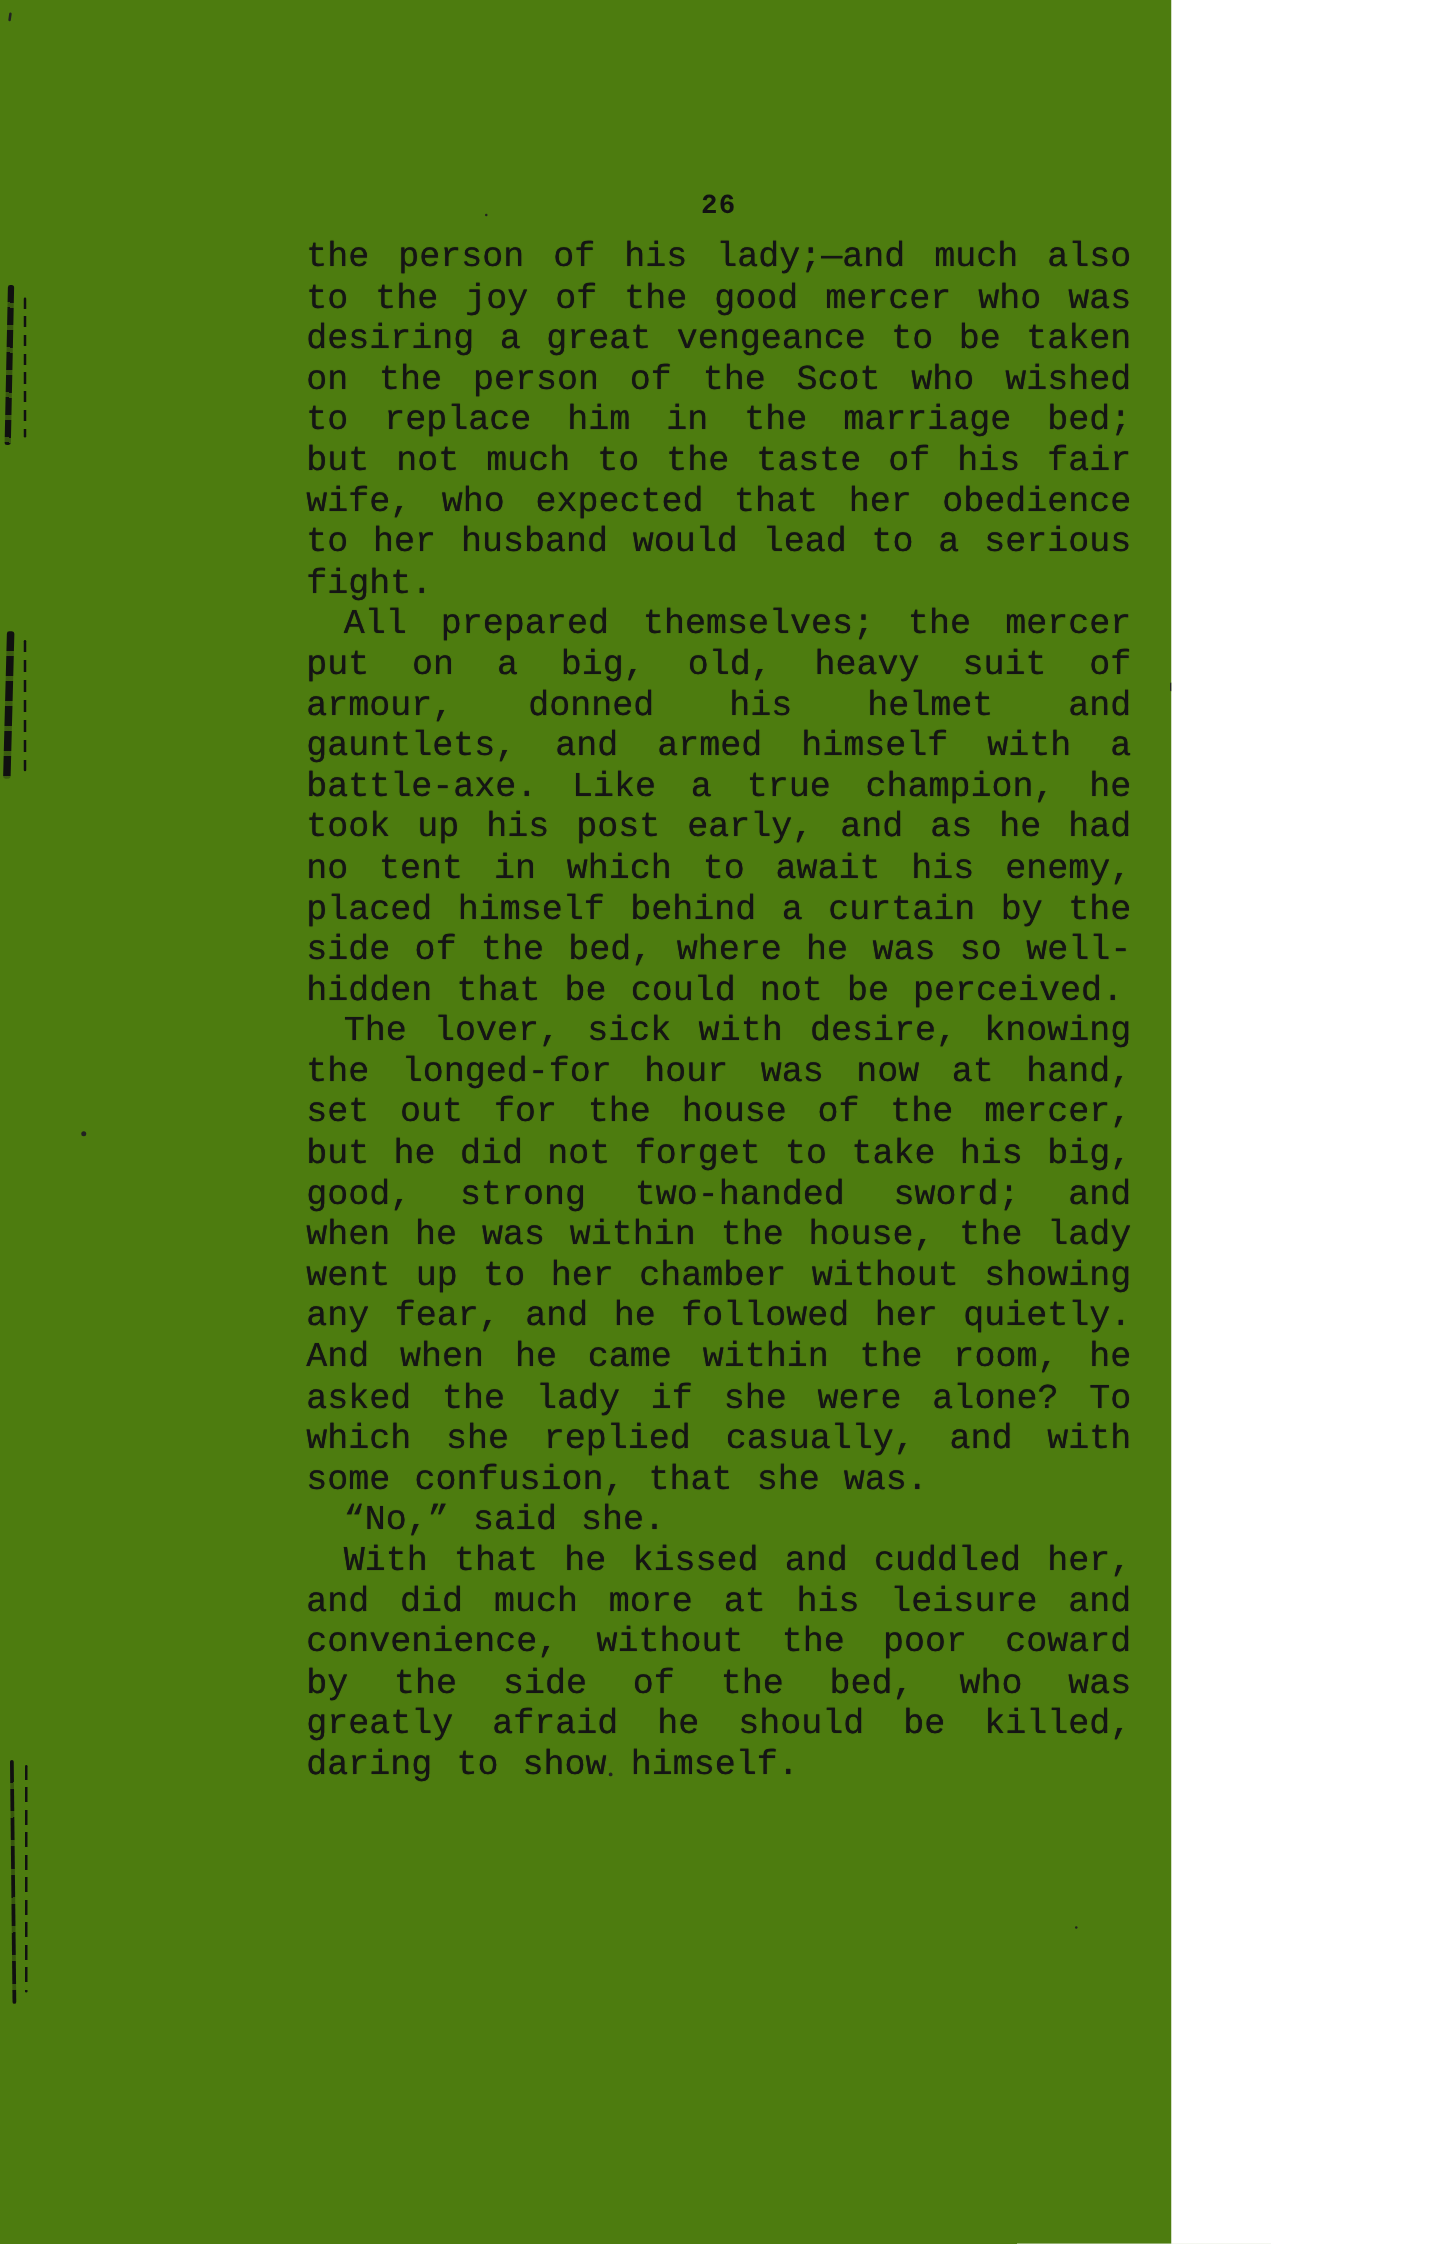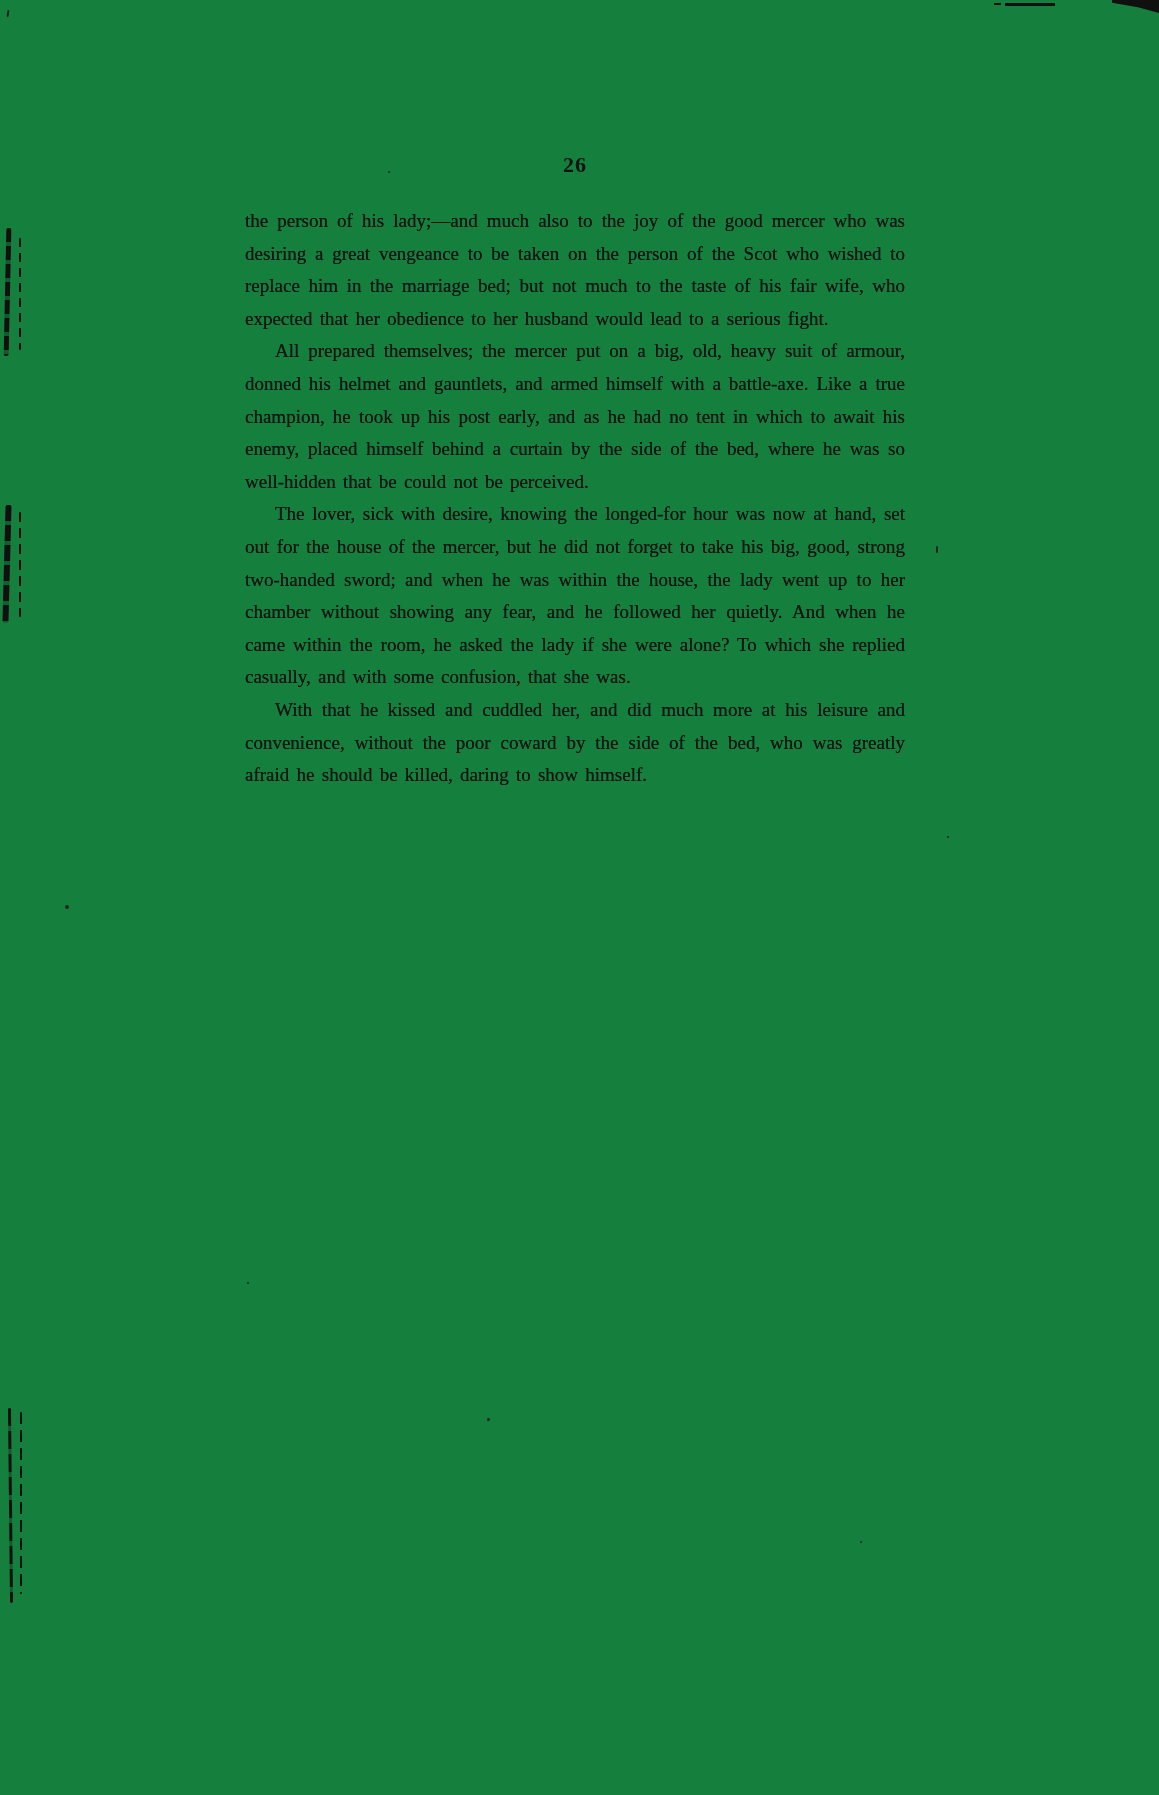--- a/index.html
+++ b/index.html
@@ -2,44 +2,44 @@
 <html><head>
 <meta charset="utf-8">
 <style>
   html, body {
     margin: 0;
     padding: 0;
     background: #ffffff;
   }
   .page {
     position: relative;
-    width: 1159px;
+    width: 937px;
     height: 1795px;
-    background: #15803d;
+    background: #4d7c0f;
     overflow: hidden;
-    font-family: Liberation Serif, serif;
+    font-family: Liberation Mono, monospace;
     color: #151515;
   }
   .page-number {
     position: absolute;
     top: 152px;
     left: 245px;
     width: 660px;
     text-align: center;
     font-size: 22px;
     font-weight: bold;
     letter-spacing: 1px;
     color: #121212;
   }
   .text-block {
     position: absolute;
-    top: 205px;
+    top: 191px;
     left: 245px;
     width: 660px;
-    font-size: 19px;
+    font-size: 28px;
     line-height: 32.6px;
     text-align: justify;
     text-shadow: 0 0 0.6px rgba(10,10,10,0.85);
     word-spacing: 2.5px;
   }
   .para {
     margin: 0;
     padding: 0;
   }
   .para.indent {
@@ -96,16 +96,17 @@
   <div class="speck sp6"></div>
   <div class="speck sp7"></div>
   <div class="speck sp8"></div>
 
   <div class="page-number">26</div>
 
   <div class="text-block">
     <p class="para">the person of his lady;—and much also to the joy of the good mercer who was desiring a great vengeance to be taken on the person of the Scot who wished to replace him in the marriage bed; but not much to the taste of his fair wife, who expected that her obedience to her husband would lead to a serious fight.</p>
     <p class="para indent">All prepared themselves; the mercer put on a big, old, heavy suit of armour, donned his helmet and gauntlets, and armed himself with a battle-axe.  Like a true champion, he took up his post early, and as he had no tent in which to await his enemy, placed himself behind a curtain by the side of the bed, where he was so well-hidden that be could not be perceived.</p>
     <p class="para indent">The lover, sick with desire, knowing the longed-for hour was now at hand, set out for the house of the mercer, but he did not forget to take his big, good, strong two-handed sword; and when he was within the house, the lady went up to her chamber without showing any fear, and he followed her quietly.  And when he came within the room, he asked the lady if she were alone?  To which she replied casually, and with some confusion, that she was.</p>
+    <p class="para indent">“No,” said she.</p>
     <p class="para indent">With that he kissed and cuddled her, and did much more at his leisure and convenience, without the poor coward by the side of the bed, who was greatly afraid he should be killed, daring to show himself.</p>
   </div>
 
 </div>
 
 </body></html>

